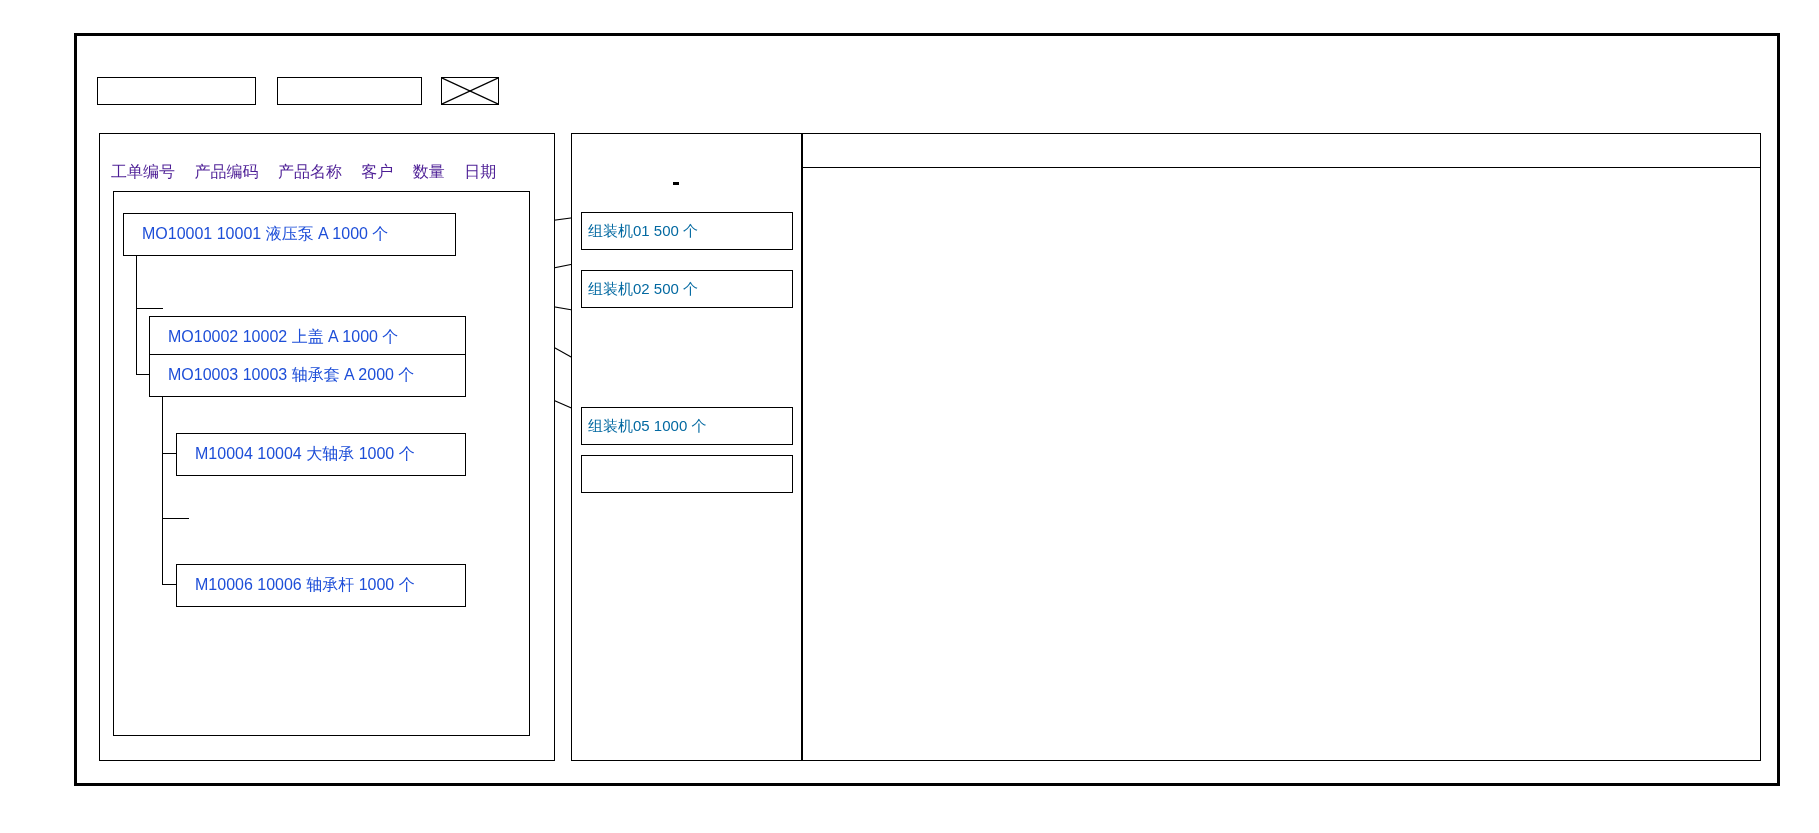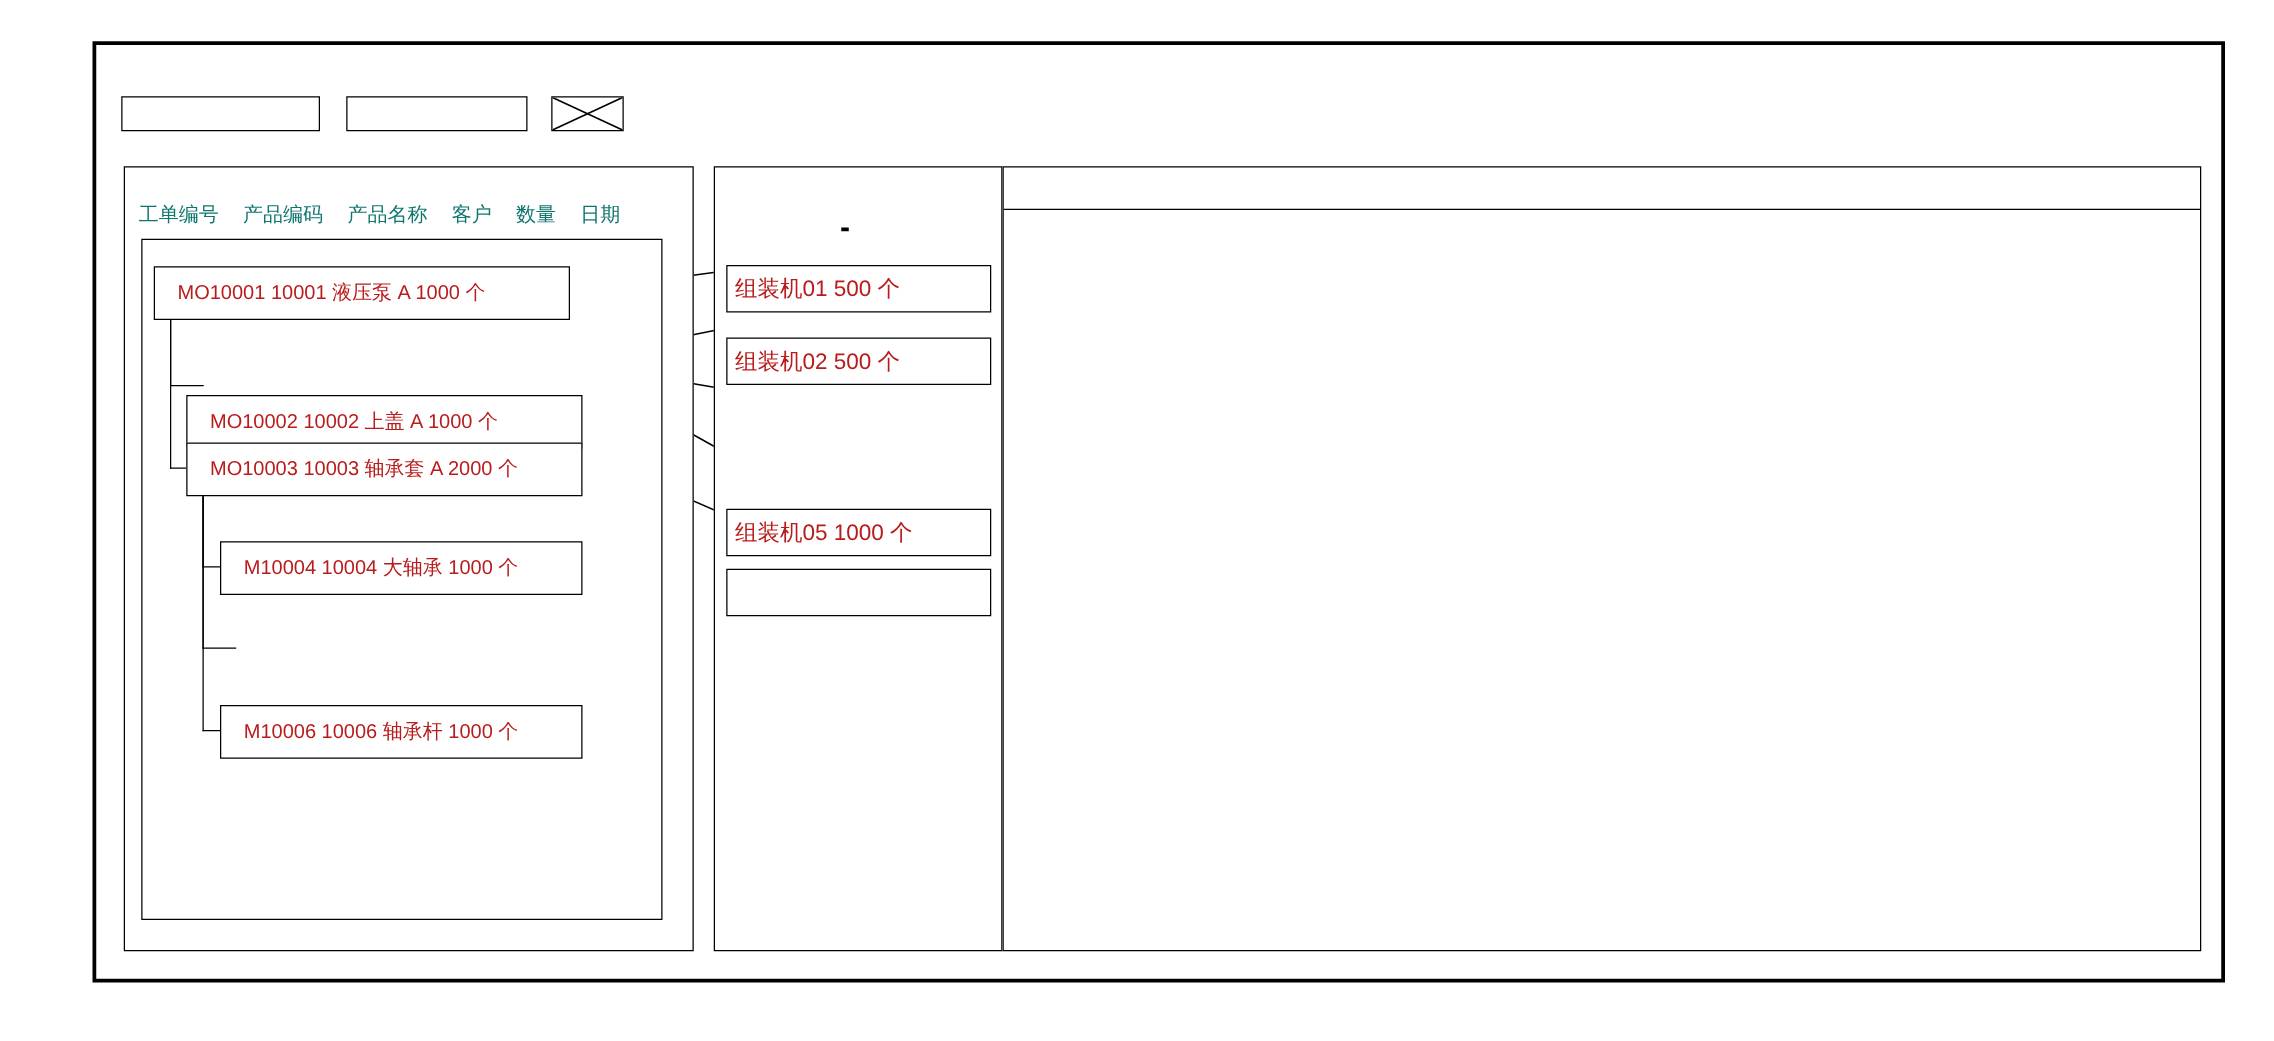--- a/index.html
+++ b/index.html
@@ -82,21 +82,21 @@
     border: 1.5px solid #000000;
     box-sizing: border-box;
     background: #ffffff;
   }
   #tree-columns {
     position: absolute;
     left: 11px;
     top: 28px;
     width: 420px;
     font-size: 16px;
-    color: #0f766e;
+    color: #4c1d95;
     white-space: nowrap;
   }
   #tree-columns span { margin-right: 15px; }
   #tree-columns span:last-child { margin-right: 0; }
 
   #tree-list {
     position: absolute;
     left: 13px;
     top: 57px;
     width: 417px;
@@ -106,21 +106,21 @@
     background: #ffffff;
   }
 
   .tree-node {
     position: absolute;
     height: 43px;
     border: 1.5px solid #000000;
     box-sizing: border-box;
     background: #ffffff;
     font-size: 16px;
-    color: #b91c1c;
+    color: #1d4ed8;
     white-space: nowrap;
     display: flex;
     align-items: center;
   }
   .tree-node .node-text {
     padding-left: 18px;
   }
 
   .elbow {
     position: absolute;
@@ -150,22 +150,22 @@
     background: #000000;
   }
   .machine-item {
     position: absolute;
     left: 9px;
     width: 212px;
     height: 38px;
     border: 1.5px solid #000000;
     box-sizing: border-box;
     background: #ffffff;
-    font-size: 18px;
-    color: #b91c1c;
+    font-size: 15px;
+    color: #0369a1;
     display: flex;
     align-items: center;
     white-space: nowrap;
   }
   .machine-item .m-text { padding-left: 6px; }
 
   
   #detail-panel {
     position: absolute;
     left: 703px;

